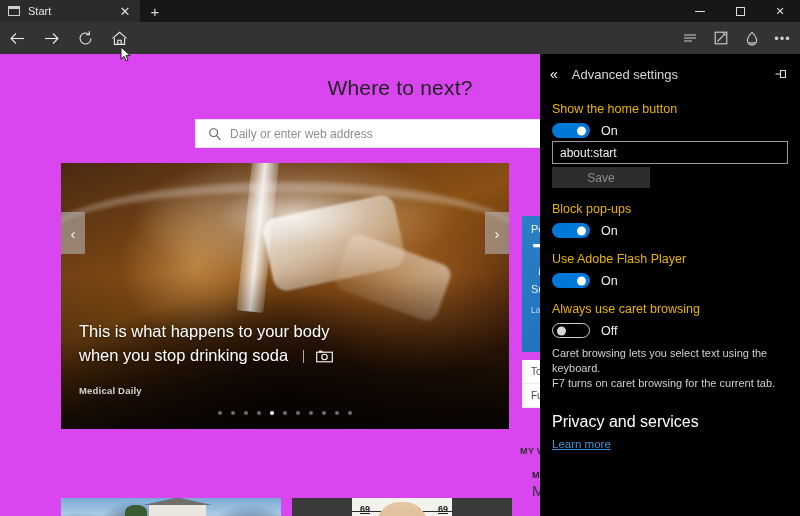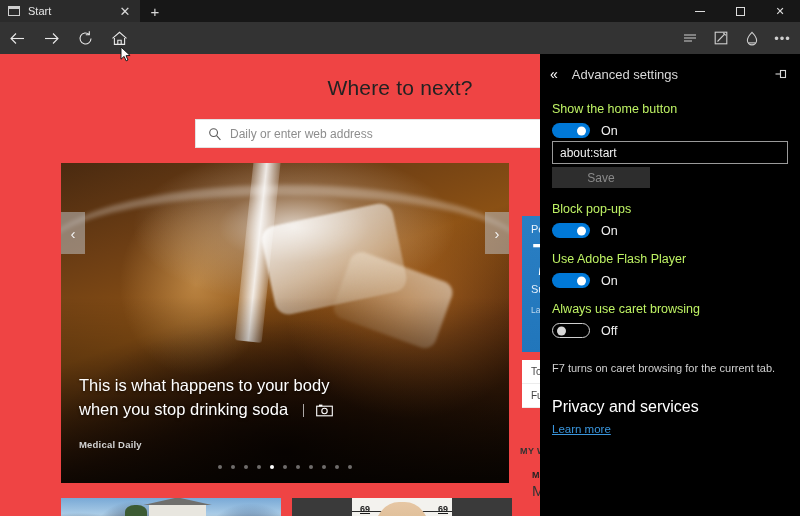--- a/index.html
+++ b/index.html
@@ -50,37 +50,37 @@
   .tb-btn{
     width:34px;height:32px;display:flex;align-items:center;justify-content:center;
     color:#e9e9e9;
   }
   .tb-right{position:absolute;right:2px;top:0;height:32px;display:flex;align-items:center;}
   .tb-right .tb-btn{width:31px;}
   svg{display:block;}
 
   
   .page{
-    position:absolute;left:0;top:54px;width:800px;height:462px;background:#ef4444;overflow:hidden;
+    position:absolute;left:0;top:54px;width:800px;height:462px;background:#d946ef;overflow:hidden;
   }
   .headline{
     width:100%;text-align:center;color:#222;font-size:21px;
     margin-top:22px;font-weight:400;letter-spacing:.2px;
   }
   .searchbar{
     position:absolute;left:195px;top:65px;width:410px;height:29px;
     background:#ffffff;display:flex;align-items:center;box-sizing:border-box;
     border:1px solid #e3e3e3;
   }
   .search-icon{margin:0 8px 0 12px;flex:0 0 auto;}
   .search-ph{color:#8d8d8d;font-size:12px;}
 
   
   .hero{
-    position:absolute;left:61px;top:109px;width:448px;height:320px;overflow:hidden;
+    position:absolute;left:61px;top:109px;width:448px;height:266px;overflow:hidden;
     background:#2a1a0e;
   }
   .hero-img{position:absolute;inset:0;overflow:hidden;}
   .cola-bg{
     position:absolute;inset:0;
     background:
       radial-gradient(ellipse 60% 40% at 52% 20%, rgba(255,255,255,.75) 0%, rgba(255,245,230,.25) 28%, rgba(0,0,0,0) 60%),
       radial-gradient(ellipse 26% 44% at 30% 38%, rgba(255,200,120,.45) 0%, rgba(0,0,0,0) 65%),
       radial-gradient(ellipse 40% 50% at 78% 45%, rgba(200,120,40,.55) 0%, rgba(0,0,0,0) 70%),
       radial-gradient(ellipse 70% 55% at 50% 90%, rgba(20,8,2,.95) 0%, rgba(0,0,0,0) 75%),
@@ -182,21 +182,21 @@
     position:absolute;right:0;top:54px;width:260px;height:462px;
     background:#000000;color:#ffffff;overflow:hidden;
   }
   .panel-head{
     height:28px;display:flex;align-items:center;padding:0 10px;margin-top:6px;
   }
   .back-chevrons{color:#ffffff;font-size:14px;line-height:1;margin-right:14px;}
   .panel-title{font-size:13px;color:#d8d8d8;flex:1;}
   .pin-icon{width:18px;height:18px;display:flex;align-items:center;justify-content:center;}
   .psec{padding:0 12px;}
-  .plabel{font-size:12.5px;color:#bef264;margin-top:14px;margin-bottom:7px;}
+  .plabel{font-size:12.5px;color:#eab308;margin-top:14px;margin-bottom:7px;}
   .toggle-row{display:flex;align-items:center;gap:11px;margin-bottom:2px;}
   .sw{width:38px;height:15px;border-radius:8px;position:relative;box-sizing:border-box;flex:0 0 auto;}
   .sw.on{background:#0078d7;}
   .sw.off{background:transparent;border:1.2px solid #cfcfcf;}
   .knob{position:absolute;top:50%;transform:translateY(-50%);width:9px;height:9px;border-radius:50%;background:#fff;}
   .sw.on .knob{right:4px;}
   .sw.off .knob{left:4px;background:#d6d6d6;}
   .swtext{font-size:12.5px;color:#f0f0f0;}
   .hinput{
     width:236px;height:23px;box-sizing:border-box;background:#000;border:1px solid #9a9a9a;
@@ -417,21 +417,21 @@
       </div>
 
       <div class="plabel">Always use caret browsing</div>
       <div class="toggle-row">
         <span class="sw off">
             <span class="knob"></span>
           </span>
         <span class="swtext">Off</span>
       </div>
       <div class="pdesc">
-        <br>
+        <span>Caret browsing lets you select text using the keyboard.</span><br>
         <span>F7 turns on caret browsing for the current tab.</span>
       </div>
 
       <div class="phead2">Privacy and services</div>
       <a class="plink">Learn more</a>
 
       
       
       
     </div>

